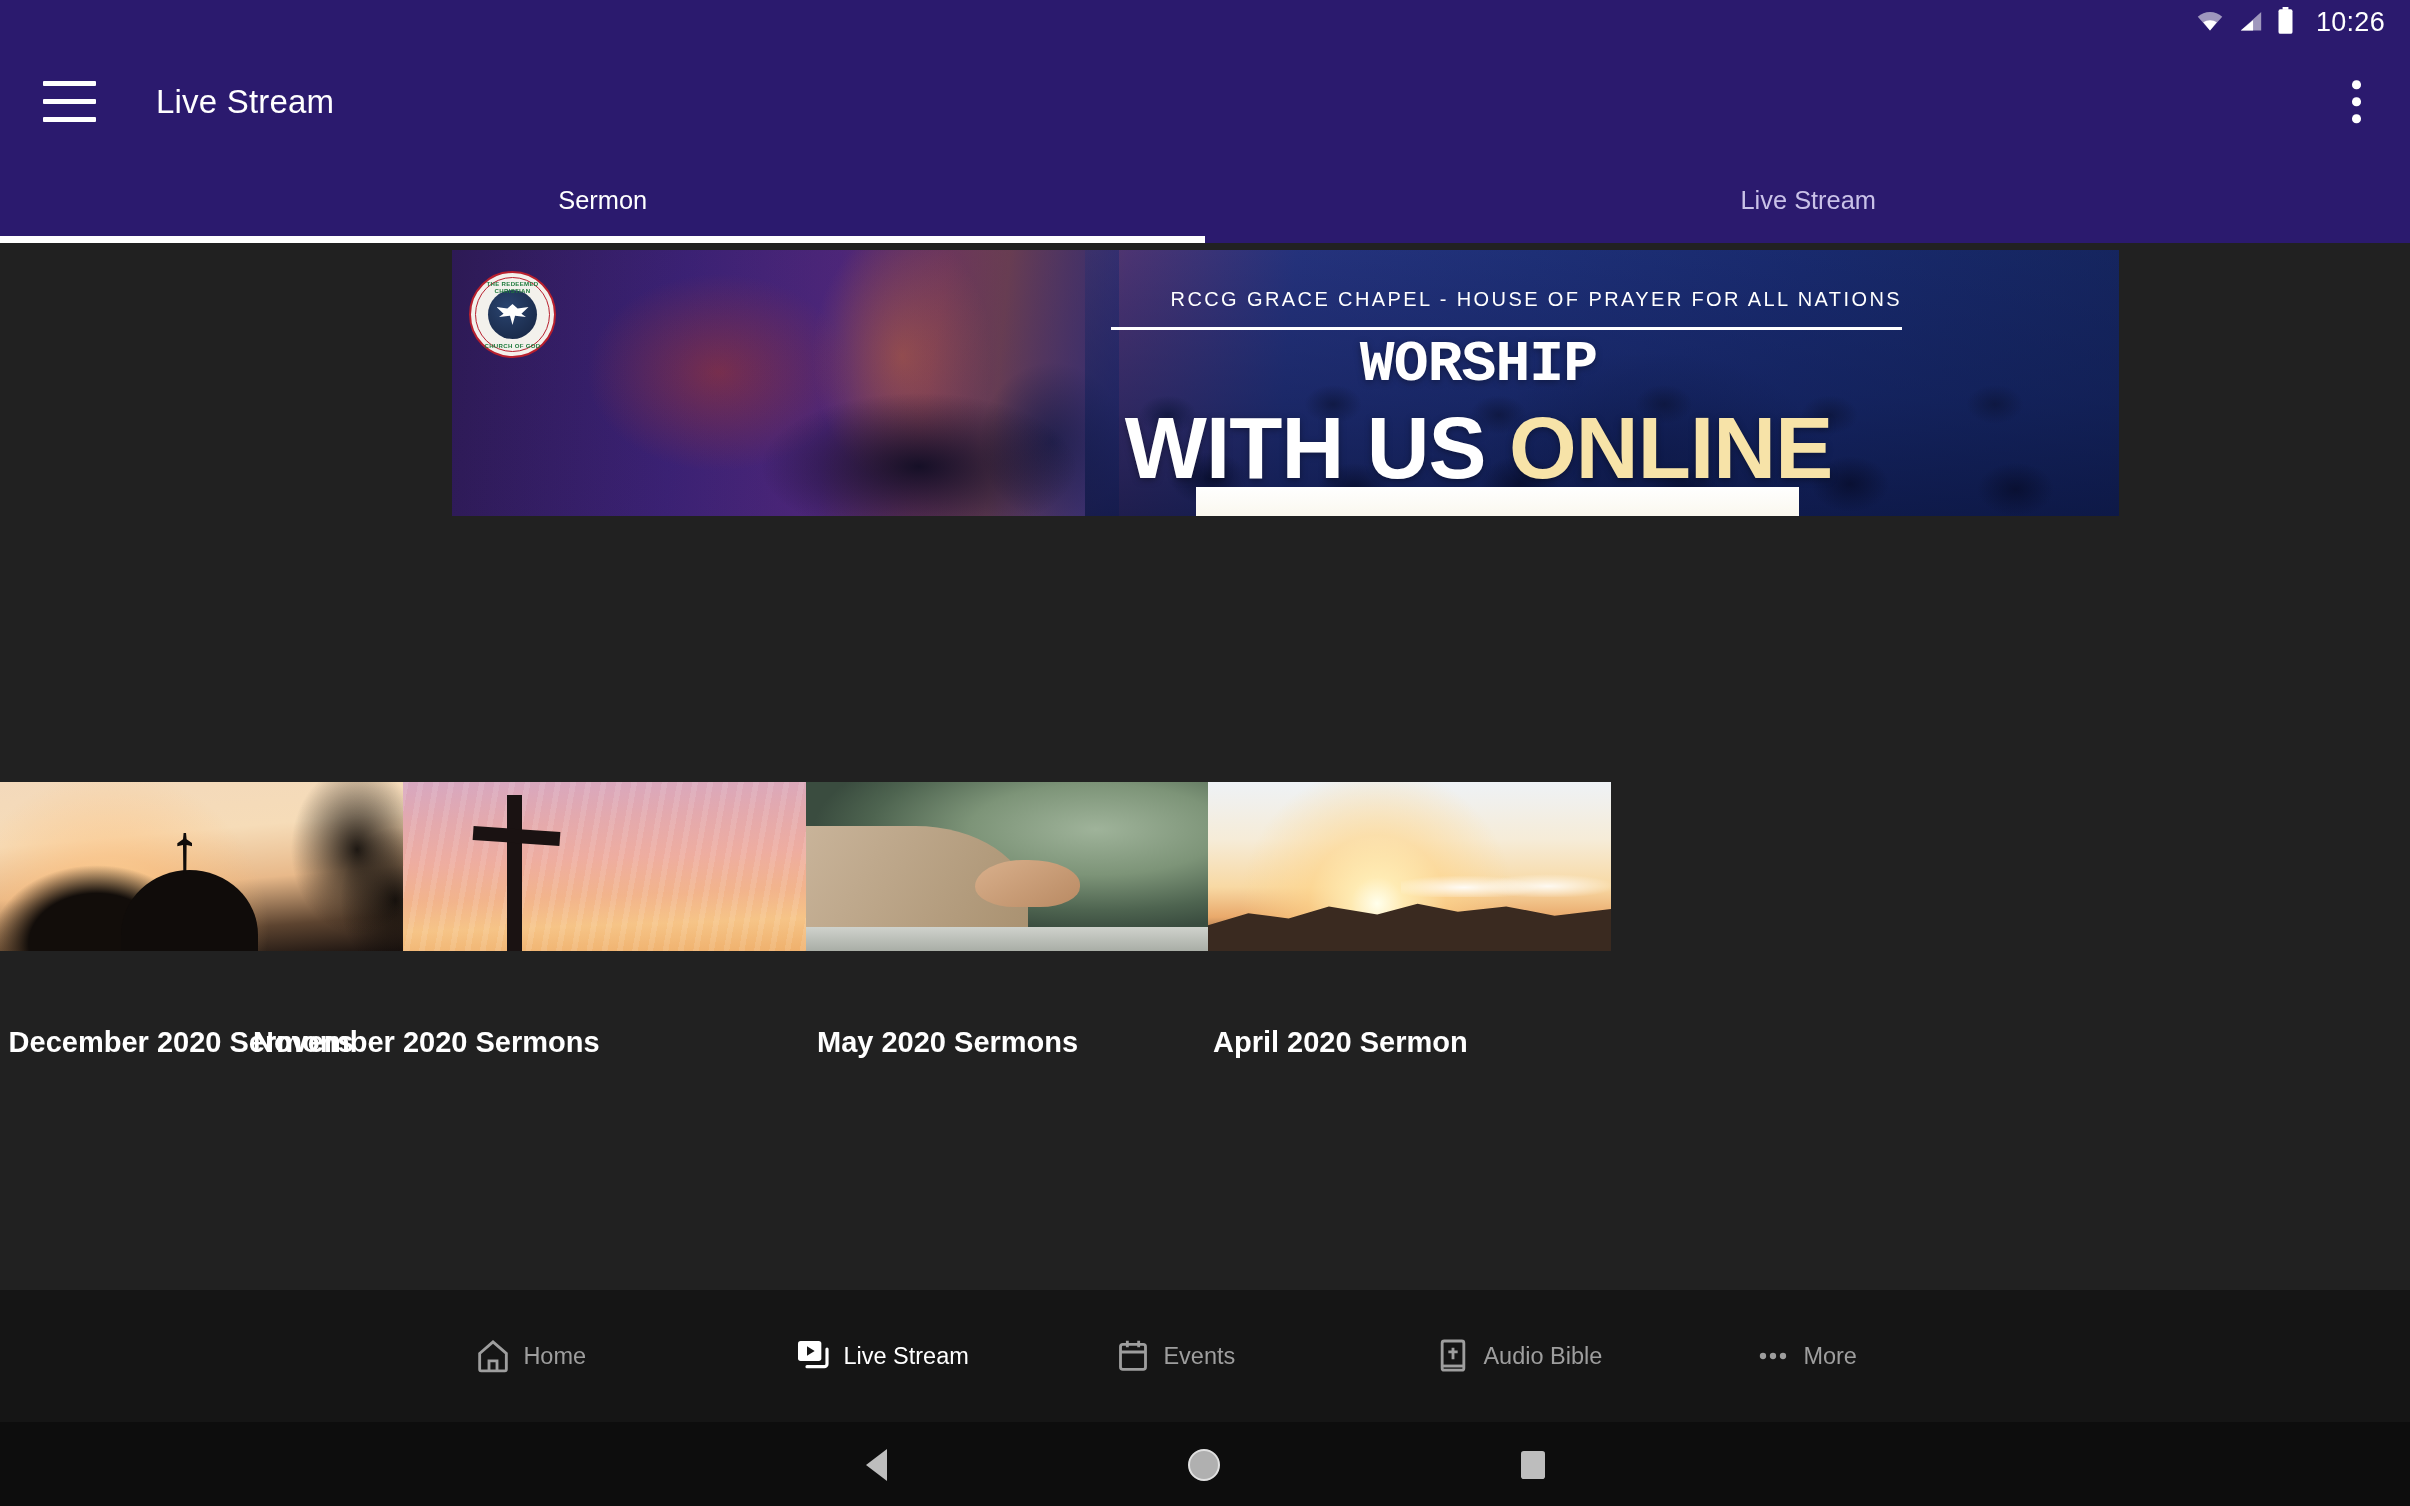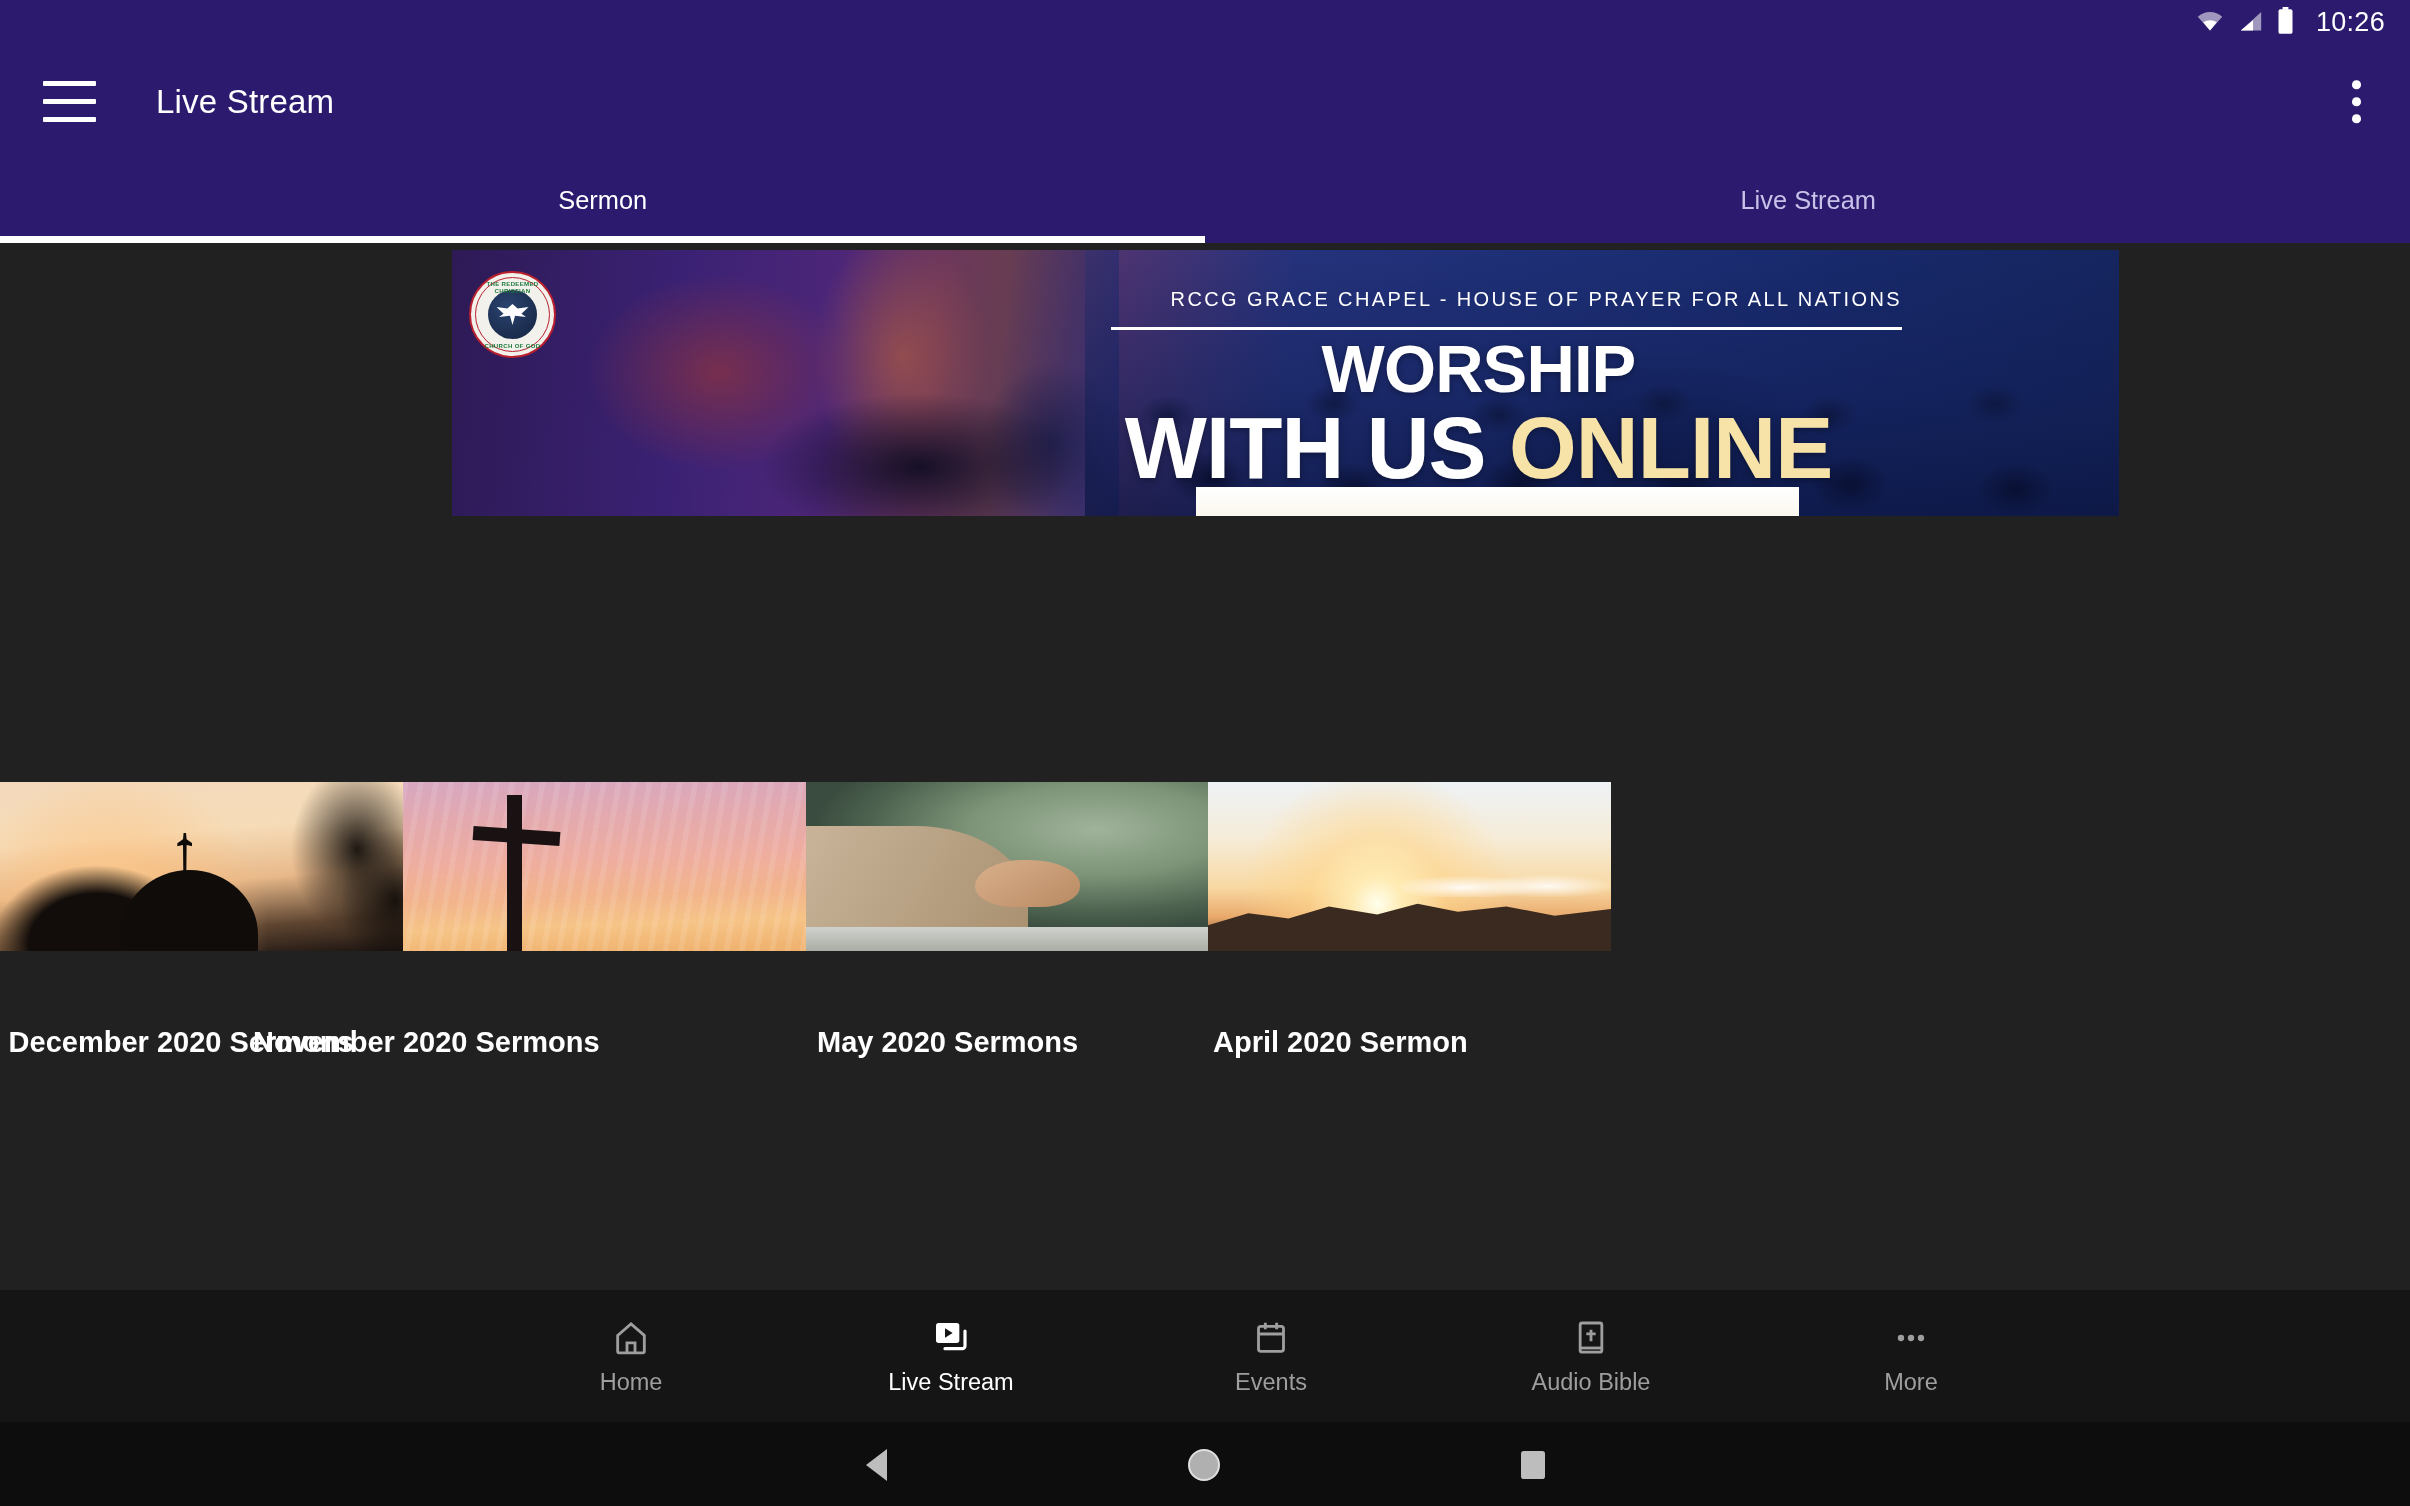--- a/index.html
+++ b/index.html
@@ -112,22 +112,23 @@
   .rccg-logo .arc-bot { bottom:1.9px; }
 
   .banner-kicker {
     position:absolute; left:659px; top:38px; width:791px;
     color:#fff; font-size:20px; letter-spacing:2.4px; white-space:nowrap;
     text-align:right;
   }
   .banner-rule { position:absolute; left:659px; top:77px; width:791px; height:2.8px; background:#fff; }
   .banner-h1 {
     position:absolute; left:603px; top:87px; width:847px; text-align:center;
-    color:#fff; font-size:67px; font-weight:bold; letter-spacing:-0.9px; line-height:.96;
+    color:#fff; font-size:58px; font-weight:bold; letter-spacing:-0.9px; line-height:.96;
     text-shadow:0 1.9px 7.5px rgba(0,0,0,.35);
+    font-family:Liberation Mono, monospace;
   }
   .banner-h2 {
     position:absolute; left:584px; top:156px; width:885px; text-align:center;
     font-size:87px; font-weight:bold; letter-spacing:-0.9px; line-height:.96;
     color:#fff; text-shadow:0 1.9px 7.5px rgba(0,0,0,.35);
     white-space:nowrap;
   }
   .banner-h2 .gold { color:#f7e3a8; }
   .banner-box {
     position:absolute; left:744px; top:237px; width:603px; height:100px;
@@ -181,21 +182,21 @@
   .label { position:absolute; top:0; color:#fff; font-size:29px; font-weight:bold;
     white-space:nowrap; cursor:pointer; }
   .l1 { left:5.6px; }  .l2 { left:250px; } .l3 { left:800px;margin-left:14px; } .l4 { left:1210px; }
 
   
   .bottomnav {
     position:absolute; bottom:85px; left:0; width:2411px; height:132px;
     background:#151515; display:flex; align-items:center;
   }
   .navspacer { width:471px; }
-  .navitem { width:320px; display:flex; flex-direction:column; align-items:center;
+  .navitem { width:320px; display:flex; flex-direction:row; align-items:center;
     gap:9.4px; cursor:pointer; }
   .navitem .navlabel { font-size:23.5px; color:#9e9e9e; }
   .navitem.active .navlabel { color:#ffffff; }
   .navicon { width:43px; height:43px; display:flex; align-items:center; justify-content:center; }
 
   
   .sysnav { position:absolute; bottom:0; left:0; width:2411px; height:85px;
     background:#0d0d0d; display:flex; align-items:center; justify-content:center; gap:301px; }
   .sys-back { width:0; height:0; border-top:16px solid transparent; border-bottom:16px solid transparent;
     border-right:21px solid #bdbdbd; cursor:pointer; }

